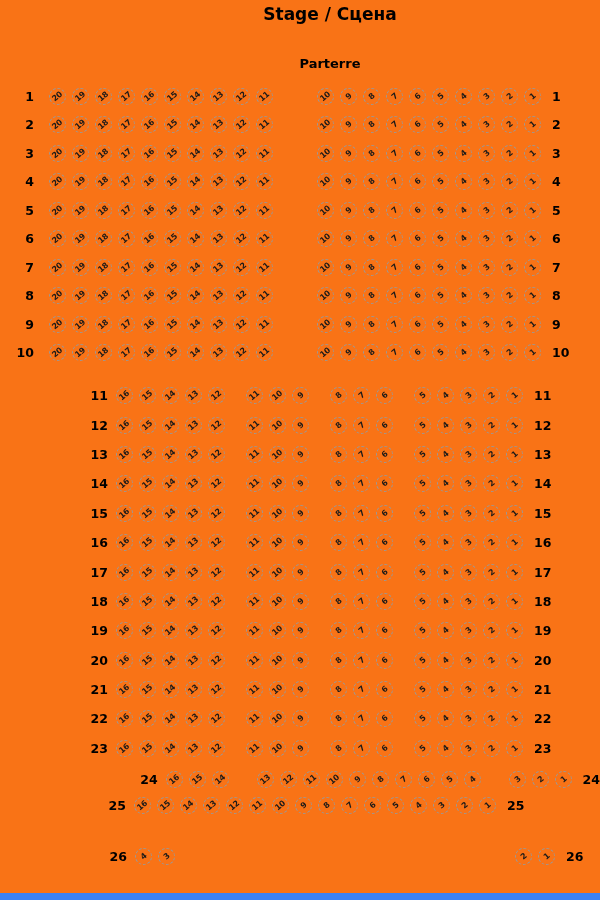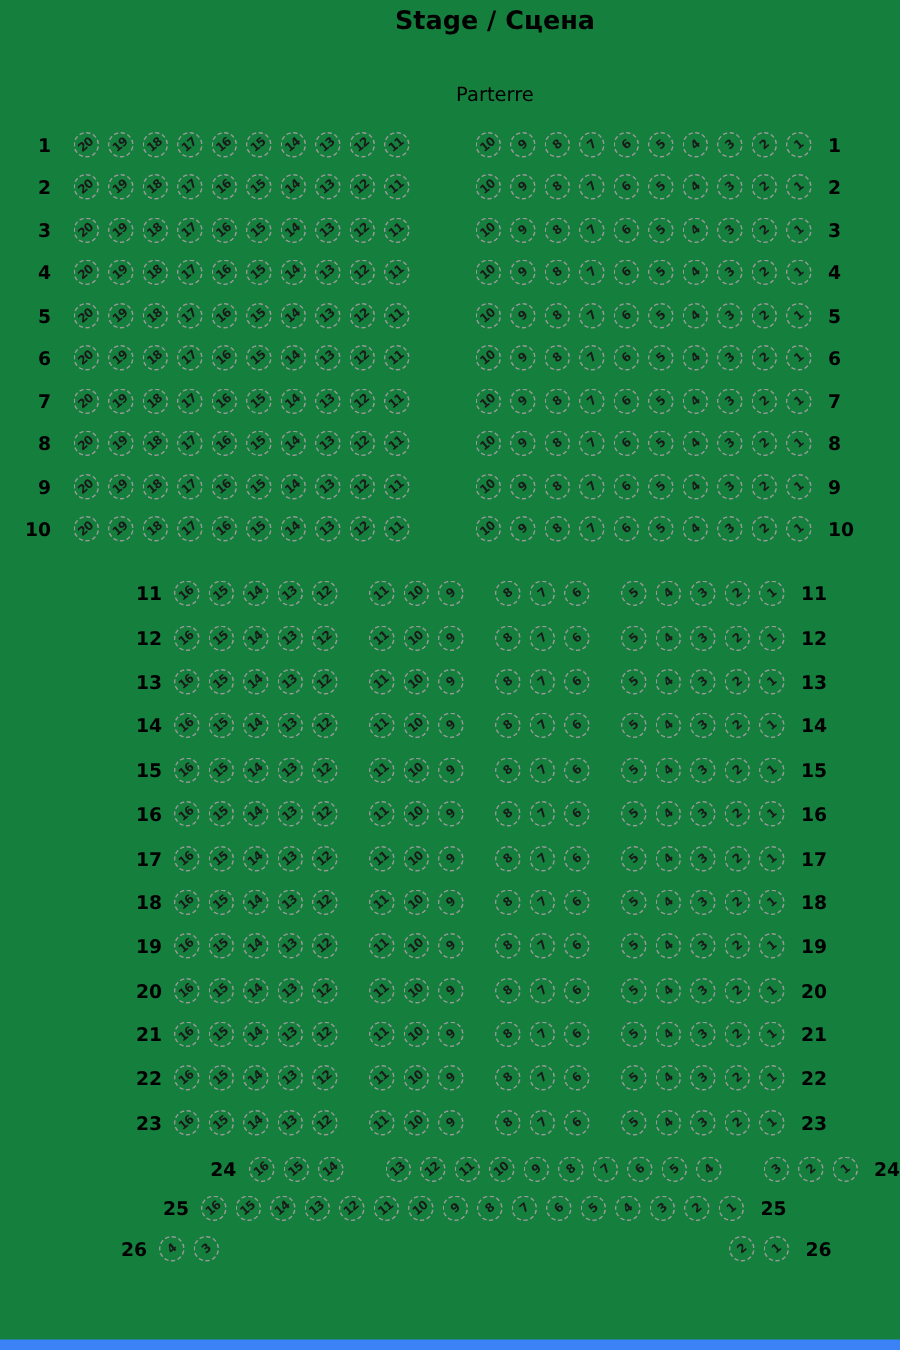--- a/index.html
+++ b/index.html
@@ -1,29 +1,29 @@
 <!DOCTYPE html>
 <html><head>
 <meta charset="utf-8">
 <style>
   html,body{margin:0;padding:0;background:#ffffff;}
-  #page{position:relative;width:600px;height:900px;background:#15803d;overflow:hidden;
+  #page{position:relative;width:600px;height:900px;background:#f97316;overflow:hidden;
         font-family:"DejaVu Sans",sans-serif;color:#000;}
   #page-title{margin-top:3px;padding-left:60px;text-align:center;
         font-size:17px;font-weight:bold;line-height:22px;}
   #section-title{margin-top:31px;padding-left:60px;text-align:center;
-        font-size:13px;font-weight:normal;line-height:16px;}
+        font-size:13px;font-weight:bold;line-height:16px;}
   #seatmap{margin-top:10px;}
   .row{display:flex;align-items:center;}
   .row-front{height:28.5px;}
   .row-mid{height:29.4px;}
   .row-r24,.row-r25,.row-r26{height:26px;}
   .row-front + .row-mid{margin-top:14px;}
   .row-mid + .row-r24{margin-top:3px;justify-content:flex-end;}
-  .row-r25 + .row-r26{margin-top:1px;}
+  .row-r25 + .row-r26{margin-top:25px;padding-left:29px;}
   .rl{font-size:12.5px;font-weight:bold;flex:0 0 auto;}
   .rl-left{text-align:right;margin-right:12px;}
   .rl-right{margin-left:8px;}
   .row-front .rl-left{width:34px;}
   .row-mid   .rl-left{width:108px;margin-right:5px;}
   .row-r24   .rl-left{width:106px;margin-right:5px;}
   .row-r25   .rl-left{width:126px;margin-right:5px;}
   .row-r26   .rl-left{width:98px;margin-right:5px;}
   .groups{display:flex;}
   .row-front .groups{gap:38px;}

